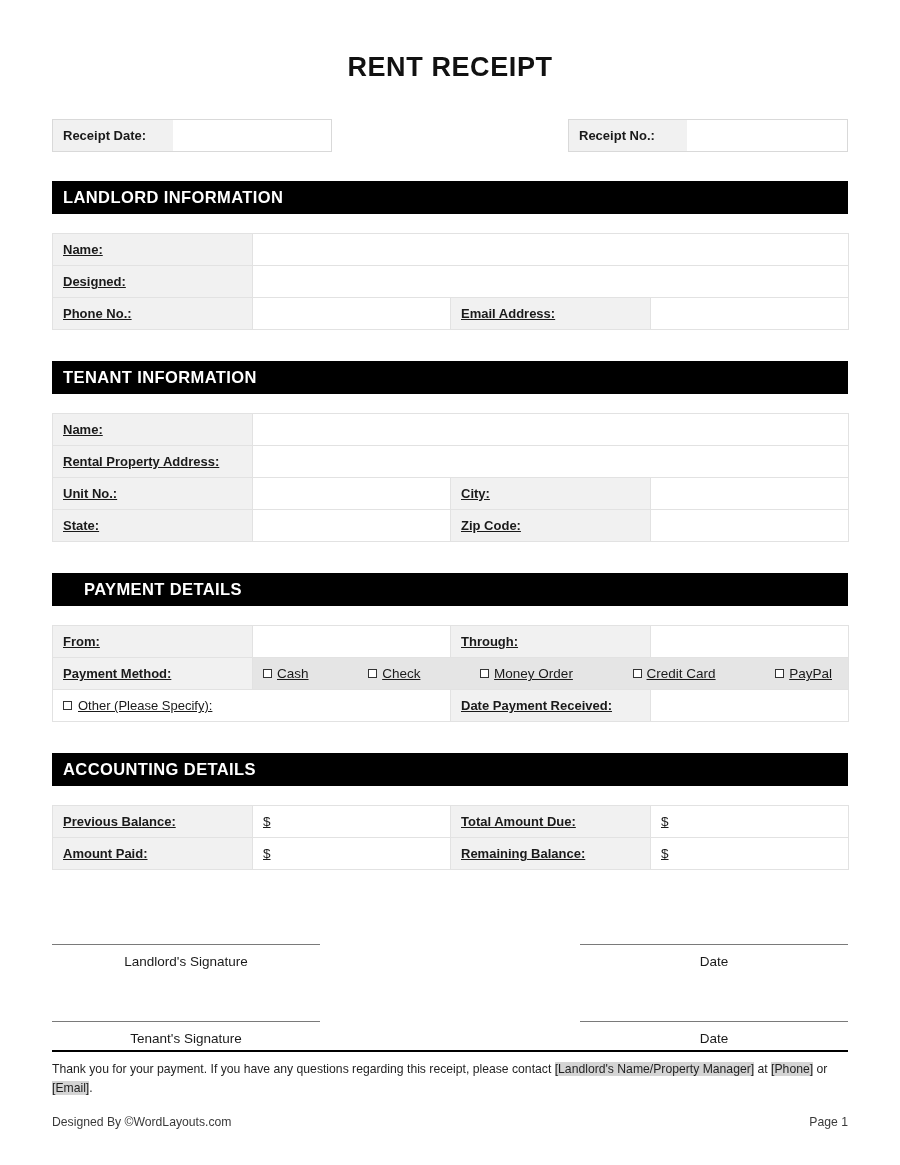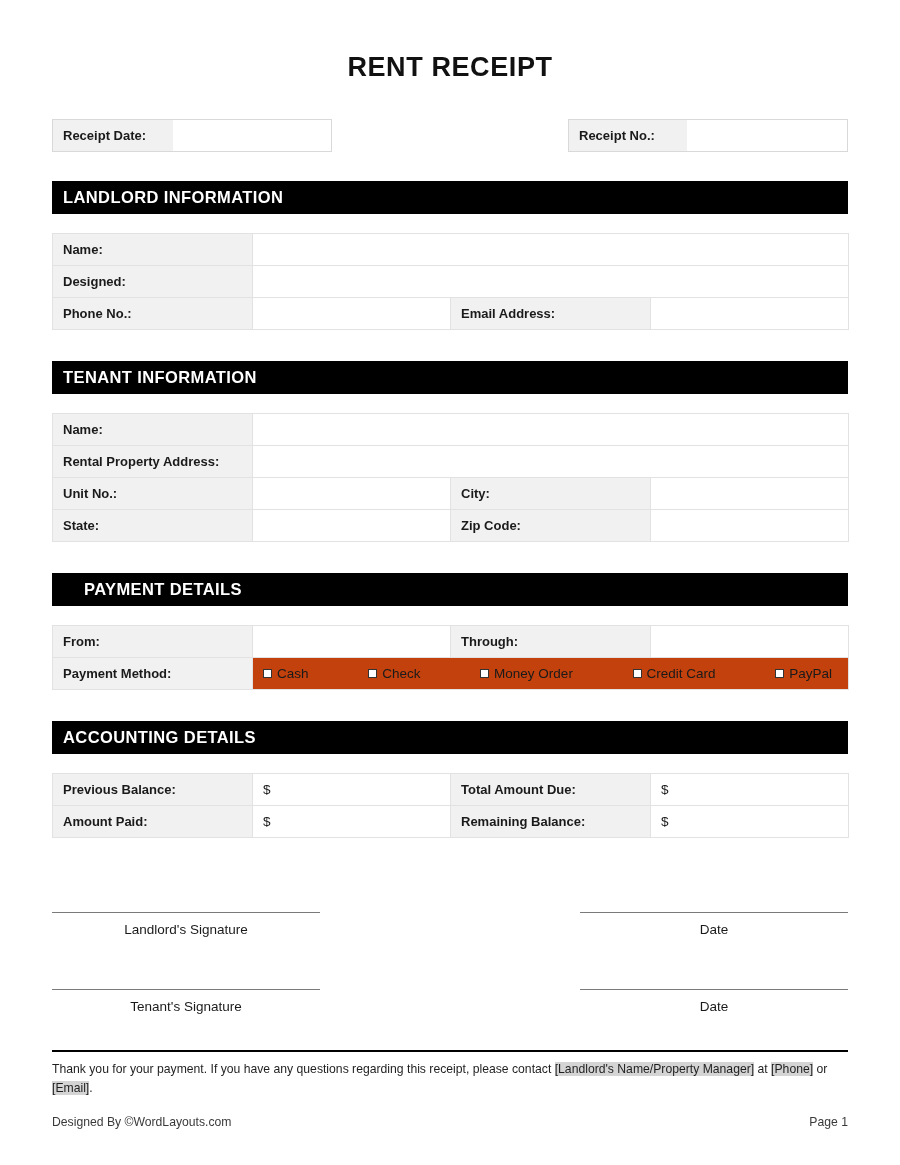--- a/index.html
+++ b/index.html
@@ -80,20 +80,21 @@
   .sec-landlord { margin-top: 29px; }
   .sec-tenant   { margin-top: 31px; }
   .sec-payment  { margin-top: 31px; padding-left: 32px; }
   .sec-account  { margin-top: 31px; }
 
   
   table.grid {
     width: 796px;
     border-collapse: collapse;
     table-layout: fixed;
+    text-decoration: underline;
   }
   .tbl-wrap { margin-top: 19px; }
   table.grid td {
     border: 1px solid #e2e2e2;
     height: 32px;
     font-size: 13px;
     padding: 0 10px;
     vertical-align: middle;
   }
   td.lab {
@@ -101,21 +102,21 @@
     font-weight: bold;
     white-space: nowrap;
   }
   td.val {
     background: #ffffff;
   }
   td.val.money { font-weight: normal; font-size: 13.5px; }
 
   
   td.checks {
-    background: #c2410c;
+    background: #e5e5e5;
     padding: 0 8px;
   }
   .check-list {
     display: flex;
     align-items: center;
     justify-content: space-between;
     font-size: 13.5px;
     font-weight: normal;
     padding-right: 6px;
   }
@@ -309,20 +310,30 @@
               <span class="check-item">
                 <span class="cbox"></span>
                 <span>Credit Card</span>
               </span>
               <span class="check-item">
                 <span class="cbox"></span>
                 <span>PayPal</span>
               </span>
             </div>
           </td>
+        </tr>
+        <tr>
+          <td class="other-cell" colspan="2">
+            <span class="other-inner">
+              <span class="cbox"></span>
+              <span>Other (Please Specify):</span>
+            </span>
+          </td>
+          <td class="lab">Date Payment Received:</td>
+          <td class="val"></td>
         </tr>
       </tbody>
     </table>
   </div>
 
   <div class="banner sec-account">ACCOUNTING DETAILS</div>
   <div class="tbl-wrap">
     <table class="grid">
       <colgroup>
           <col style="width:200px">

